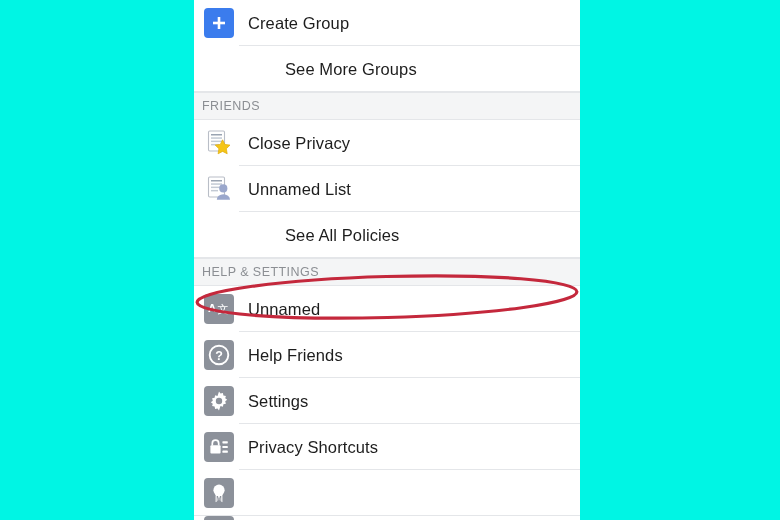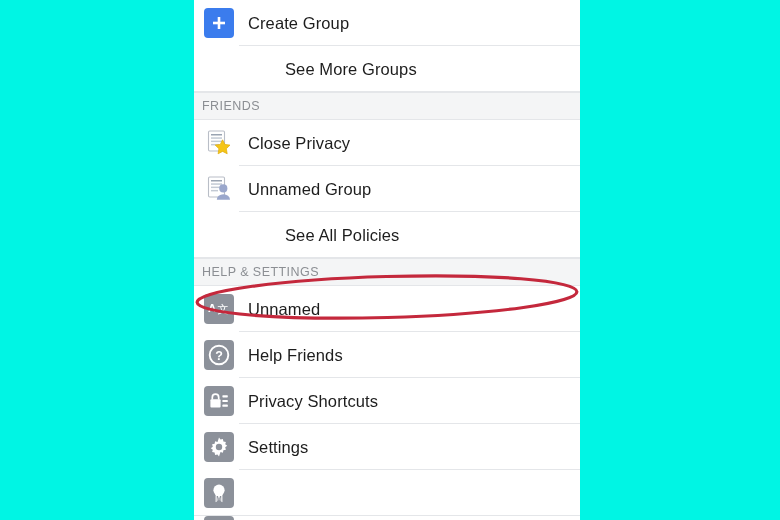--- a/index.html
+++ b/index.html
@@ -149,21 +149,21 @@
           <svg width="30" height="30" viewBox="0 0 30 30">
             <rect x="4.5" y="3" width="16" height="20" rx="1.2" fill="#ffffff" stroke="#b9bec7" stroke-width="1.1"></rect>
             <rect x="7" y="6" width="11" height="1.5" fill="#9aa4b2"></rect>
             <rect x="7" y="9.3" width="11" height="1.5" fill="#c3cad4"></rect>
             <rect x="7" y="12.6" width="9" height="1.5" fill="#c3cad4"></rect>
             <rect x="7" y="15.9" width="7" height="1.5" fill="#c3cad4"></rect>
             <circle cx="19.3" cy="14.4" r="4.1" fill="#9aa7cc"></circle>
             <path d="M12.8 25.8 a6.6 5.6 0 0 1 13.2 0 z" fill="#9aa7cc"></path>
           </svg>
         </span>
-        <span class="label">Unnamed Group</span>
+        <span class="label">Unnamed List</span>
       </div>
 
       <div class="row no-icon last-of-section">
         <span class="label">See All Policies</span>
       </div>
 
       <div class="section-head">
         <span class="shead-label">HELP &amp; SETTINGS</span>
       </div>
 
@@ -178,45 +178,45 @@
       </div>
 
       <div class="row with-icon">
         <span class="tile gray">
           <svg width="24" height="24" viewBox="0 0 24 24">
             <circle cx="12" cy="12" r="9.3" fill="none" stroke="#ffffff" stroke-width="1.9"></circle>
             <text x="12" y="16.6" text-anchor="middle" font-family="Liberation Sans, sans-serif" font-size="12.5" font-weight="bold" fill="#ffffff">?</text>
           </svg>
         </span>
         <span class="label">Help Friends</span>
+      </div>
+
+      <div class="row with-icon">
+        <span class="tile gray">
+          <svg width="24" height="24" viewBox="0 0 24 24">
+            <path fill="#ffffff" d="M12 2.6l1.5 2.0 2.4-.7.5 2.5 2.5.5-.7 2.4 2.0 1.5-2.0 1.5.7 2.4-2.5.5-.5 2.5-2.4-.7L12 21.4l-1.5-2.0-2.4.7-.5-2.5-2.5-.5.7-2.4-2.0-1.5 2.0-1.5-.7-2.4 2.5-.5.5-2.5 2.4.7z"></path>
+            <circle cx="12" cy="12" r="3.2" fill="#8c919a"></circle>
+          </svg>
+        </span>
+        <span class="label">Settings</span>
       </div>
 
       <div class="row with-icon">
         <span class="tile gray">
           <svg width="24" height="24" viewBox="0 0 24 24">
             <path d="M5.3 10.5 v-2.1 a3.2 3.2 0 0 1 6.4 0 v2.1" fill="none" stroke="#ffffff" stroke-width="1.7"></path>
             <rect x="3.4" y="10.3" width="10.2" height="8.2" rx="1" fill="#ffffff"></rect>
             <rect x="15.4" y="6.2" width="5.4" height="2.2" rx="0.6" fill="#ffffff"></rect>
             <rect x="15.4" y="10.9" width="5.4" height="2.2" rx="0.6" fill="#ffffff"></rect>
             <rect x="15.4" y="15.6" width="5.4" height="2.2" rx="0.6" fill="#ffffff"></rect>
           </svg>
         </span>
         <span class="label">Privacy Shortcuts</span>
       </div>
 
-      <div class="row with-icon">
-        <span class="tile gray">
-          <svg width="24" height="24" viewBox="0 0 24 24">
-            <path fill="#ffffff" d="M12 2.6l1.5 2.0 2.4-.7.5 2.5 2.5.5-.7 2.4 2.0 1.5-2.0 1.5.7 2.4-2.5.5-.5 2.5-2.4-.7L12 21.4l-1.5-2.0-2.4.7-.5-2.5-2.5-.5.7-2.4-2.0-1.5 2.0-1.5-.7-2.4 2.5-.5.5-2.5 2.4.7z"></path>
-            <circle cx="12" cy="12" r="3.2" fill="#8c919a"></circle>
-          </svg>
-        </span>
-        <span class="label">Settings</span>
-      </div>
-
       <div class="row with-icon last-of-section">
         <span class="tile gray">
           <svg width="24" height="24" viewBox="0 0 24 24">
             <circle cx="12" cy="9.2" r="5.6" fill="#ffffff"></circle>
             <polygon points="8.6,13.4 8.6,21.2 12,18.7 15.4,21.2 15.4,13.4" fill="#ffffff"></polygon>
             <text x="12" y="20.2" text-anchor="middle" font-family="Liberation Sans, sans-serif" font-size="6.5" font-weight="bold" fill="#8c919a">M</text>
           </svg>
         </span>
       </div>
 

